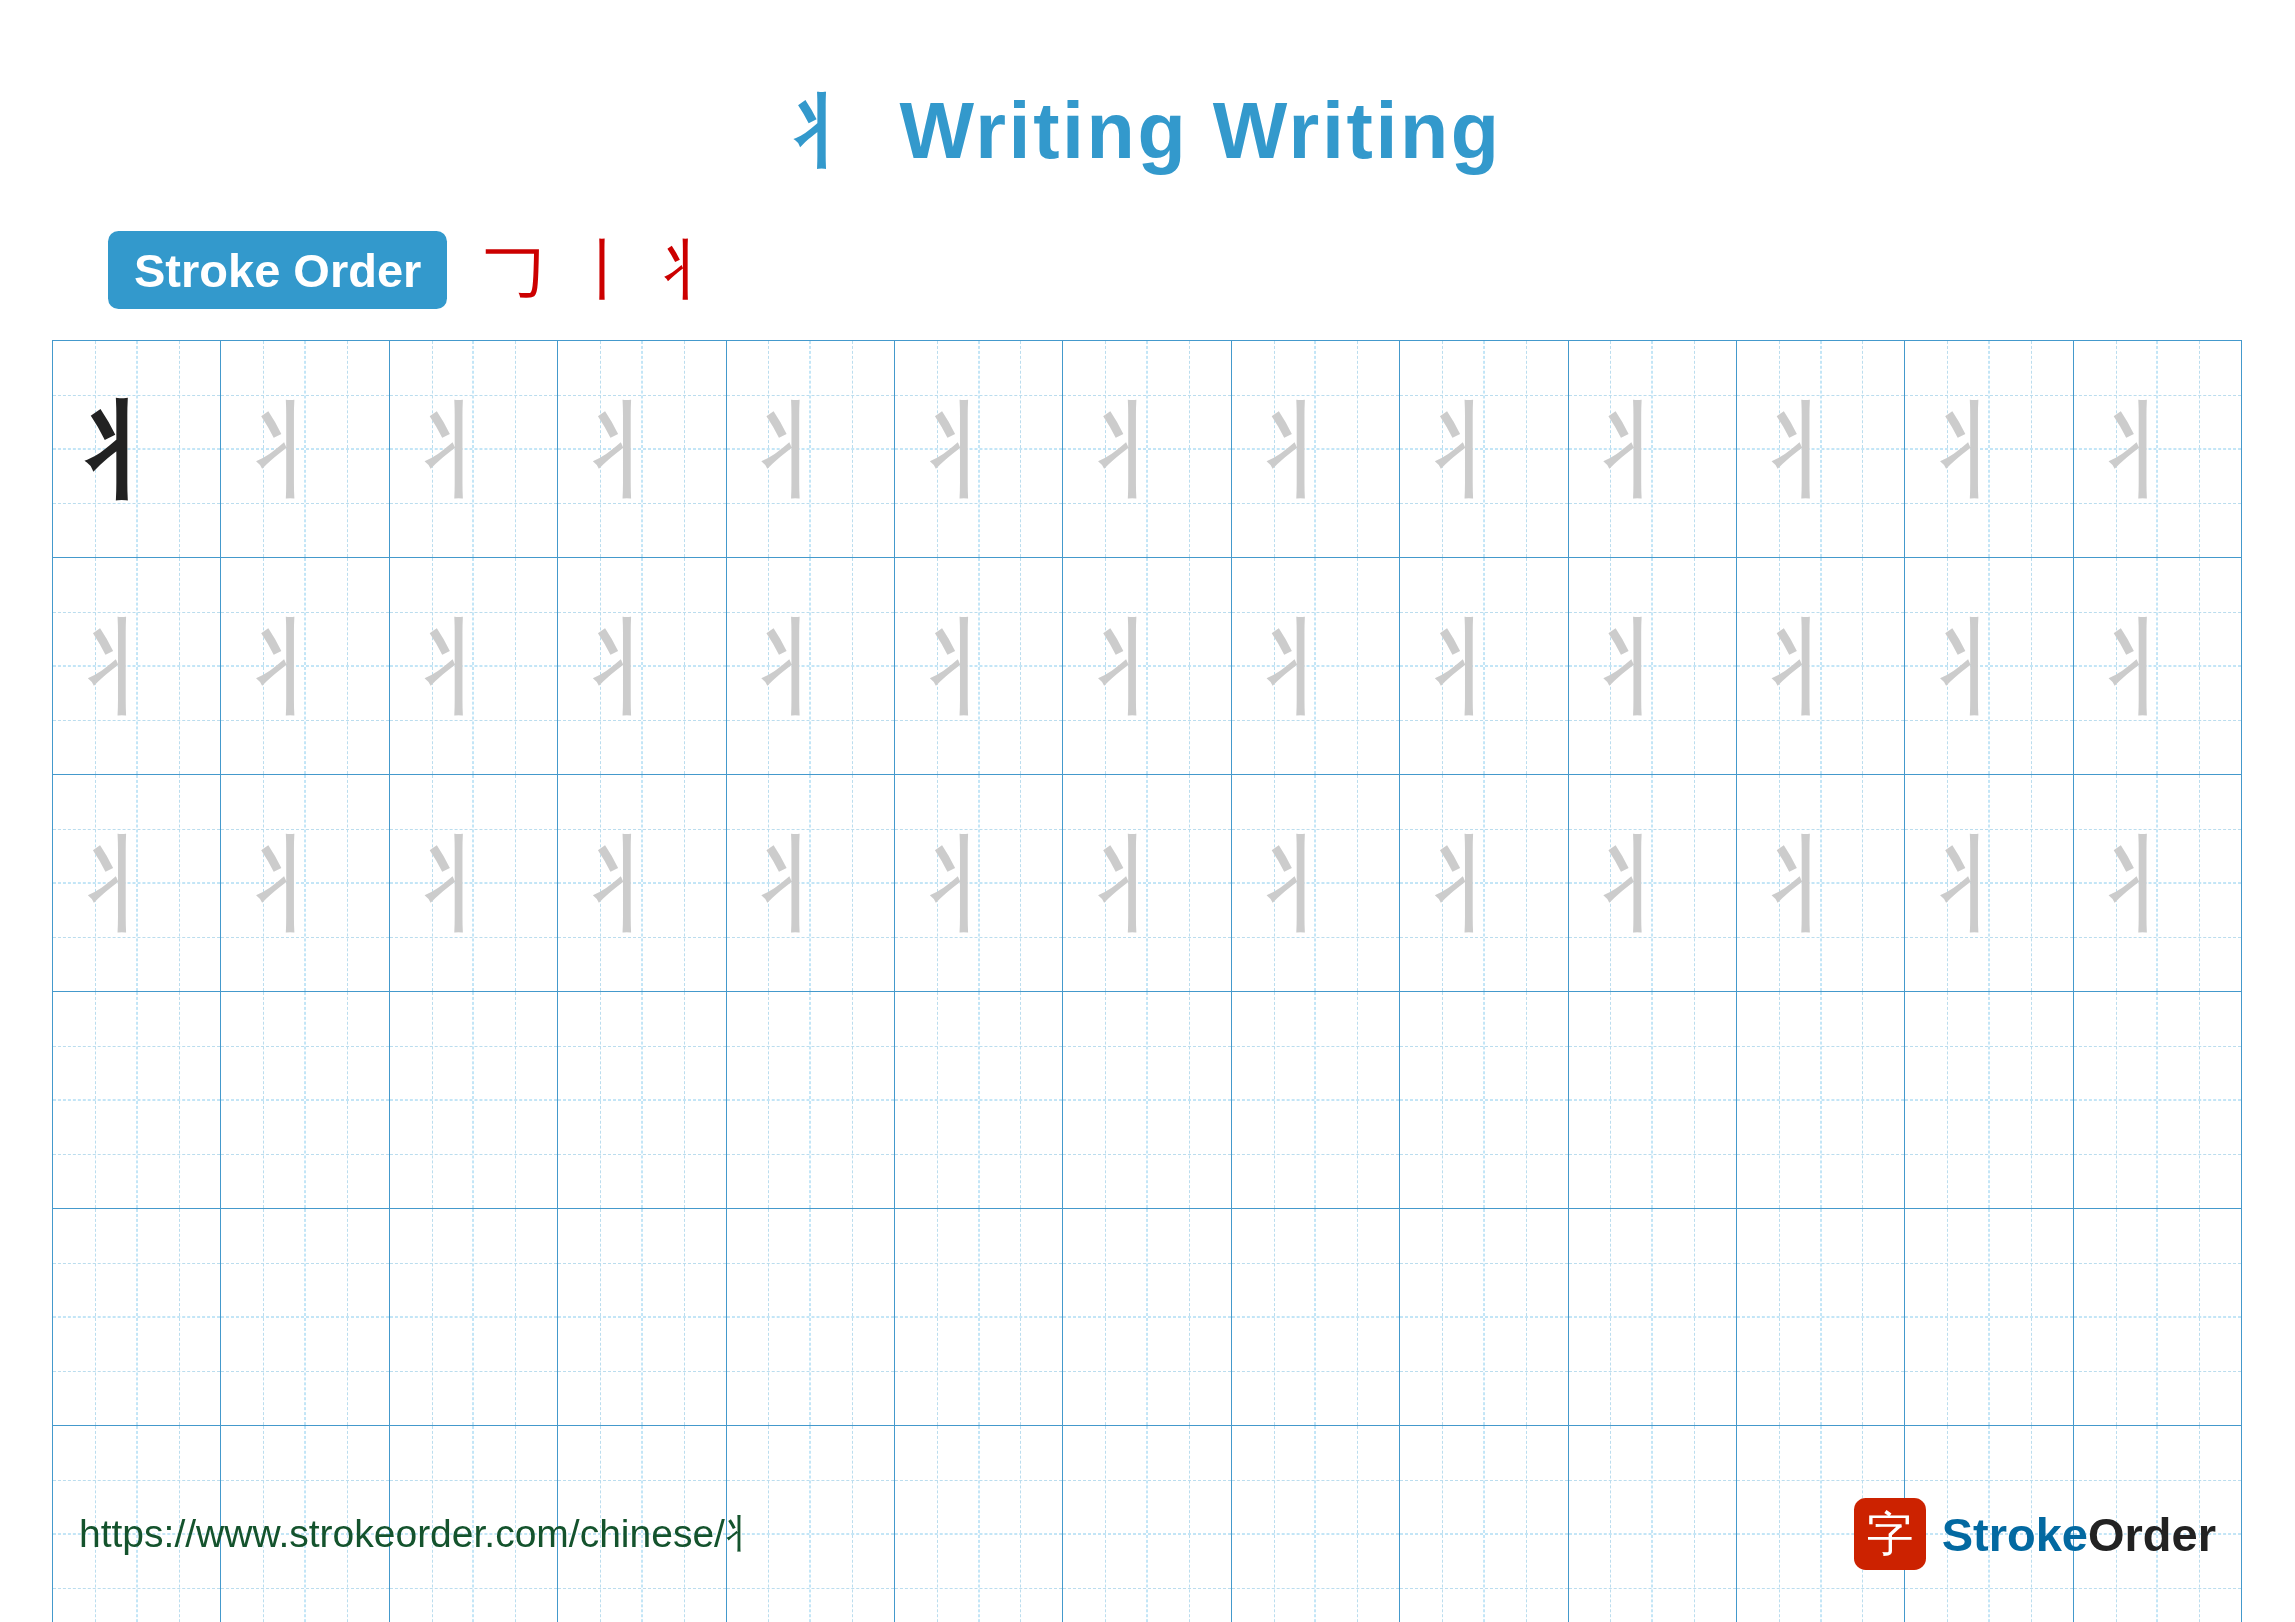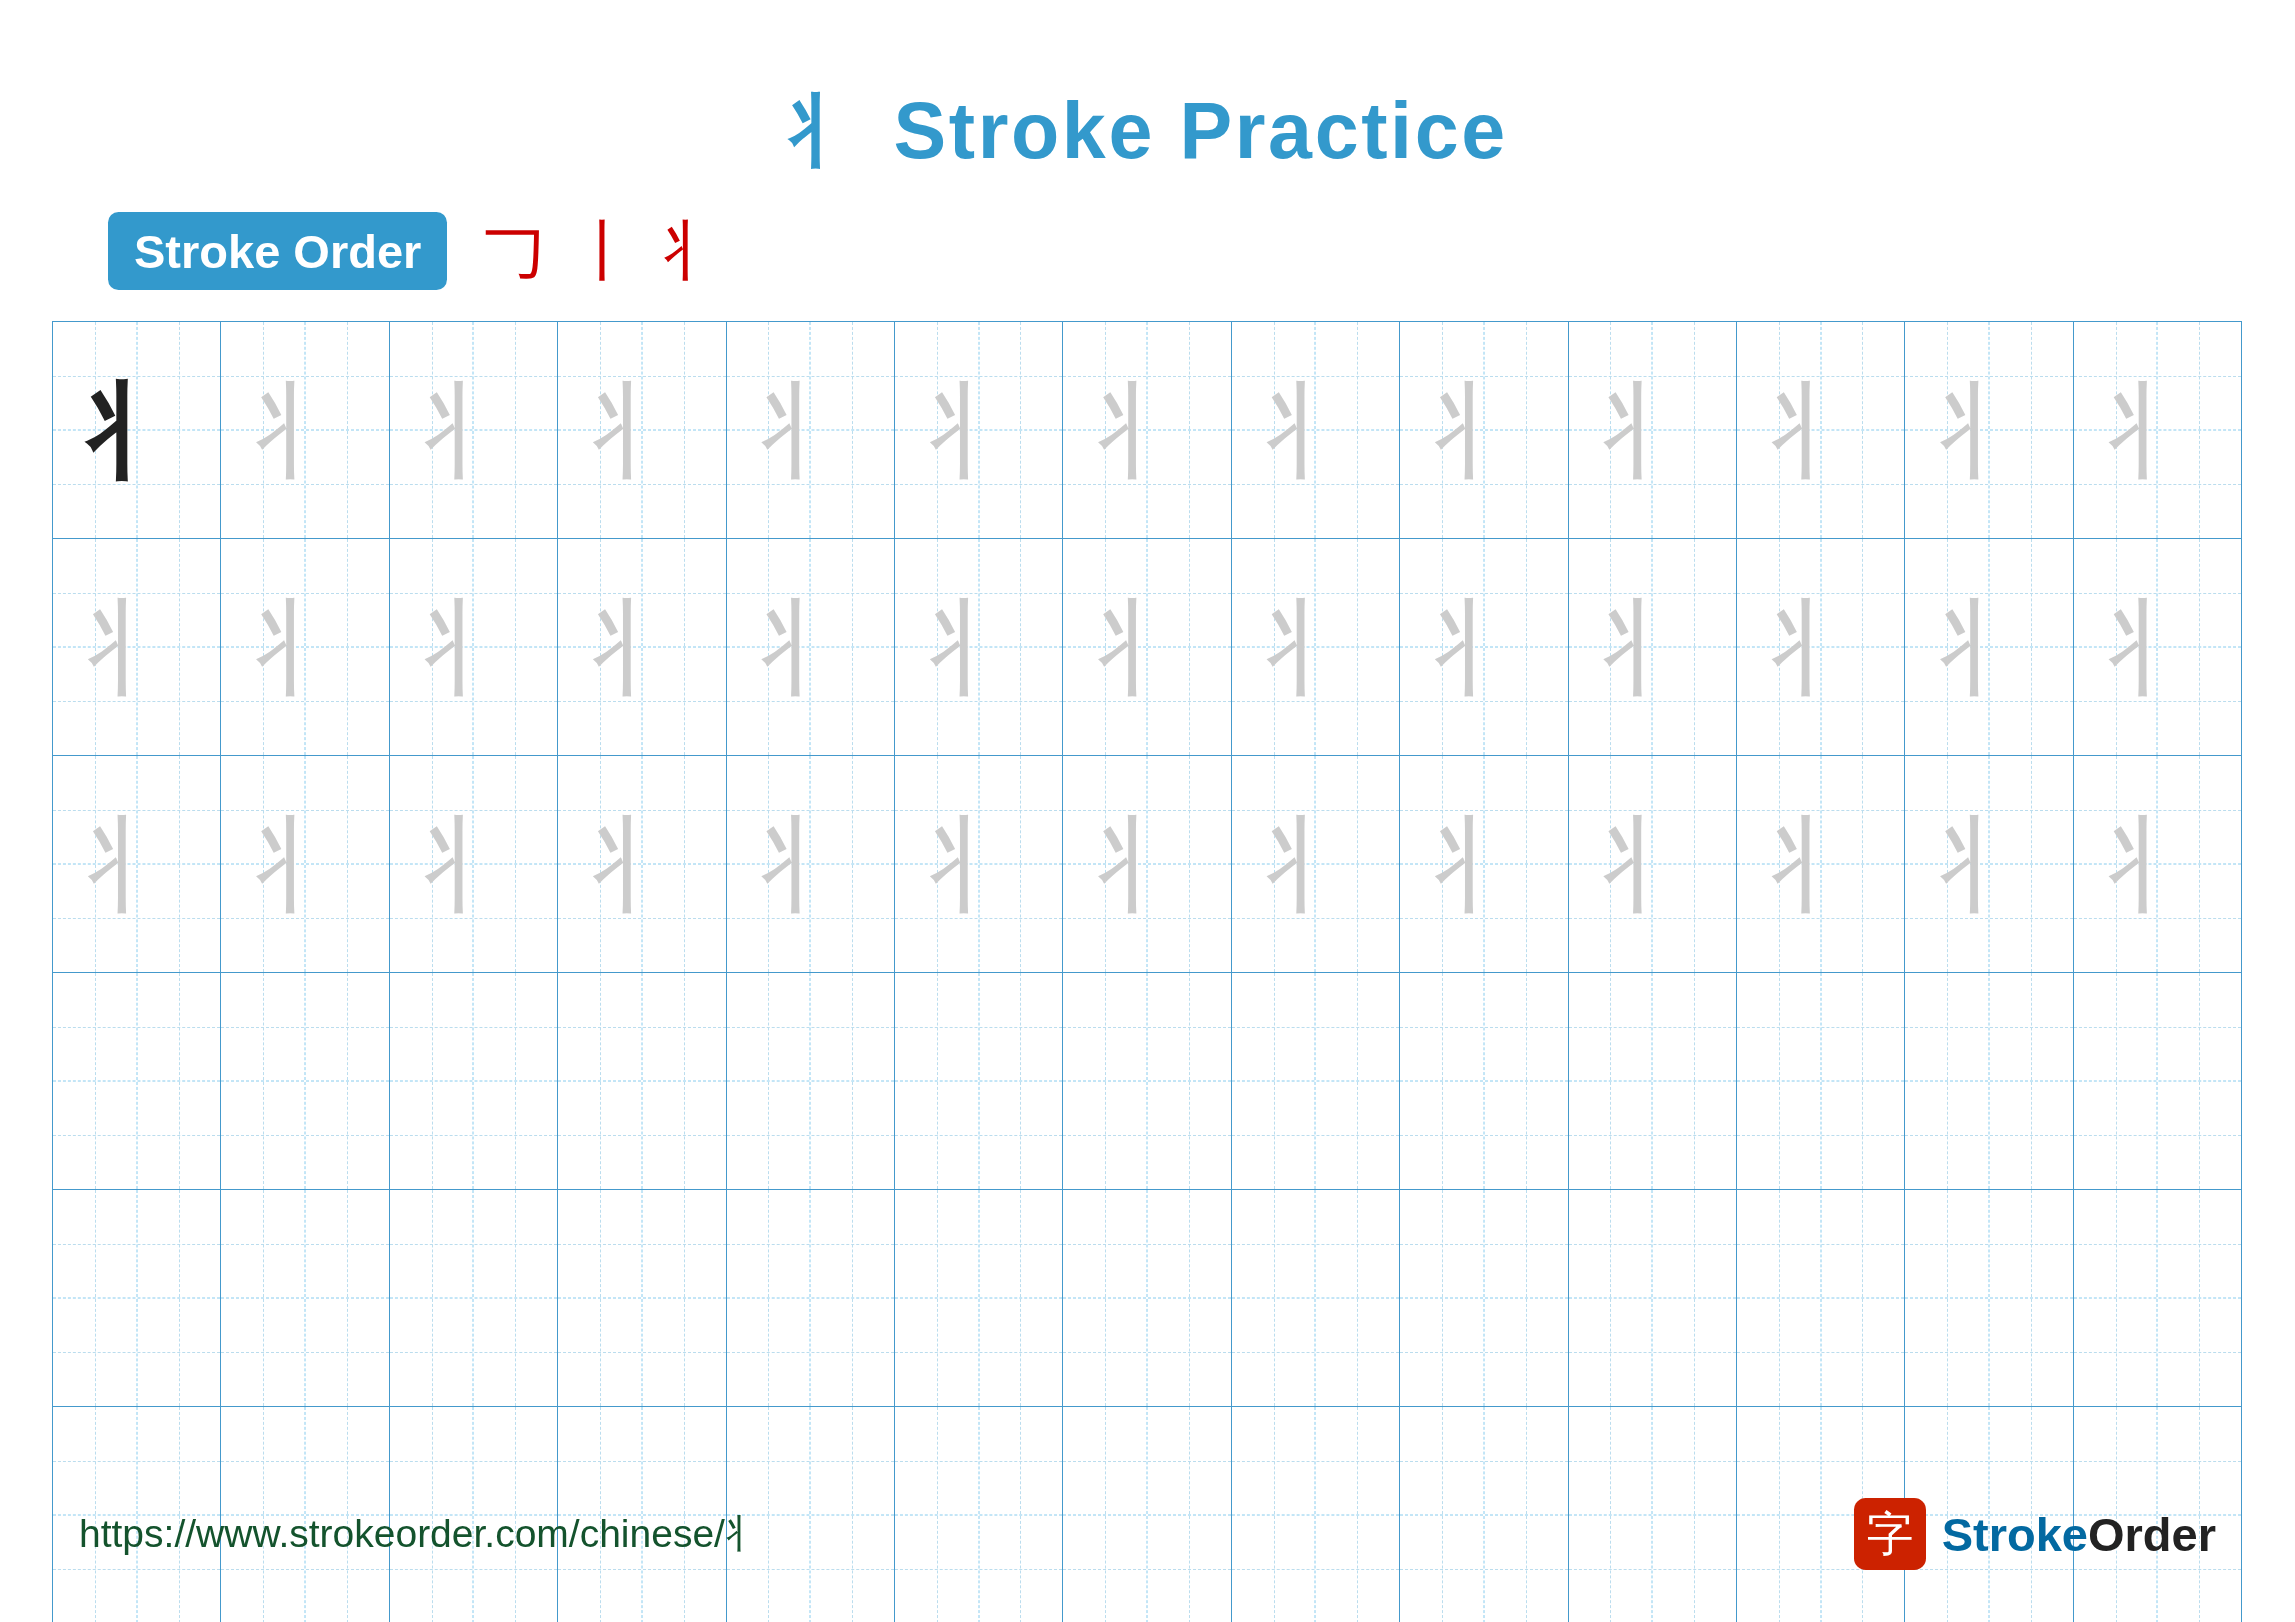--- a/index.html
+++ b/index.html
@@ -21,21 +21,21 @@
       letter-spacing: 2.6px;
     }
 
     .title-char {
       color: #3399cc;
     }
 
     .stroke-order-section {
       display: flex;
       align-items: center;
-      margin: 22px 79px 26px 79px;
+      margin: 41px 79px 26px 79px;
       gap: 19.6px;
       padding-left: 29px;
     }
 
     .stroke-order-badge {
       background: #3399cc;
       color: #fff;
       font-size: 47px;
       font-weight: bold;
       padding: 11.8px 26px;
@@ -202,21 +202,21 @@
 
     .brand-stroke {
       color: #0369a1;
     }
   </style>
 </head>
 <body>
 
 <div class="page-title">
   <span class="title-char">丬</span>
-  <span>Stroke Practice</span>
+  <span>Writing Writing</span>
 </div>
 
 <div class="stroke-order-section">
   <div class="stroke-order-badge">Stroke Order</div>
   <div class="stroke-sequence">
     <span class="stroke-step">𠃌</span>
     <span class="stroke-step">丨</span>
     <span class="stroke-step">丬</span>
   </div>
 </div>

